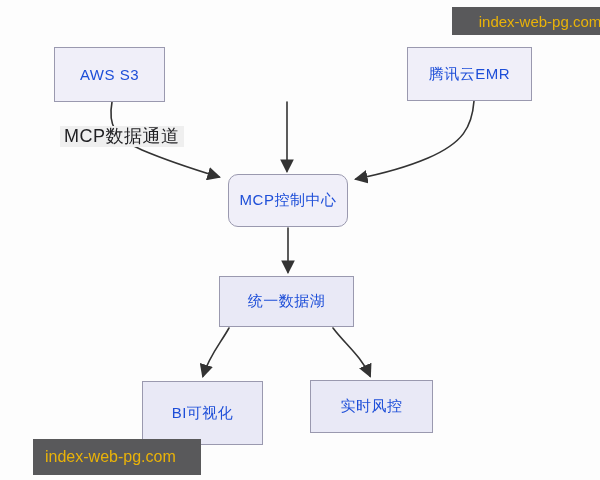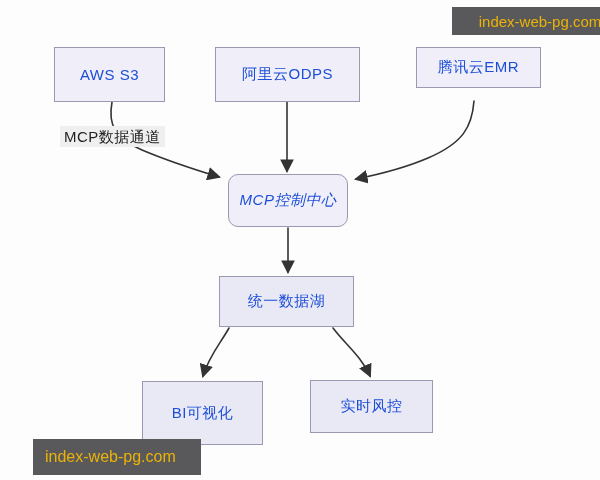--- a/index.html
+++ b/index.html
@@ -33,21 +33,21 @@
     letter-spacing: 0.5px;
   }
   .node.deep { background: #E9E9F6; }
   .node.rounded { border-radius: 10px; }
   .edge-label {
     position: absolute;
     left: 60px;
     top: 126px;
     background: #EFEFEF;
     color: #1F1F22;
-    font-size: 15px;
+    font-size: 18px;
     line-height: 21px;
     padding: 0 4px;
     letter-spacing: 0.5px;
   }
   .watermark {
     position: absolute;
     background: #59595B;
     color: #eab308;
     font-size: 15px;
     display: flex;
@@ -88,25 +88,24 @@
       <path d="M287,102 L287,171" marker-end="url(#arrowhead)"></path>
       <path d="M474,101 C472,127 463,143 428,158 C407,167 381,174 356,179" marker-end="url(#arrowhead)"></path>
       <path d="M288,228 L288,272" marker-end="url(#arrowhead)"></path>
       <path d="M229,328 C220,344 209,356 203,376" marker-end="url(#arrowhead)"></path>
       <path d="M333,328 C345,344 361,356 370,376" marker-end="url(#arrowhead)"></path>
     </g>
   </svg>
 
   <div class="node" style="left:54px; top:47px; width:111px; height:55px;">AWS S3</div>
 
-  <div class="node" style="left:215px; top:47px; width:145px; height:55px;">阿里云ODPS</div>
 
-  <div class="node" style="left:416px; top:47px; width:125px; height:41px;">腾讯云EMR</div>
+  <div class="node" style="left:407px; top:47px; width:125px; height:54px;">腾讯云EMR</div>
 
-  <div class="node rounded" style="left:228px; top:174px; width:120px; height:53px;font-style:italic;">MCP控制中心</div>
+  <div class="node rounded" style="left:228px; top:174px; width:120px; height:53px;">MCP控制中心</div>
 
   <div class="node deep" style="left:219px; top:276px; width:135px; height:51px;">统一数据湖</div>
 
   <div class="node deep" style="left:142px; top:381px; width:121px; height:64px;">BI可视化</div>
 
   <div class="node deep" style="left:310px; top:380px; width:123px; height:53px;">实时风控</div>
 
   <div class="edge-label">MCP数据通道</div>
 
   <div class="watermark top-right">index-web-pg.com</div>

